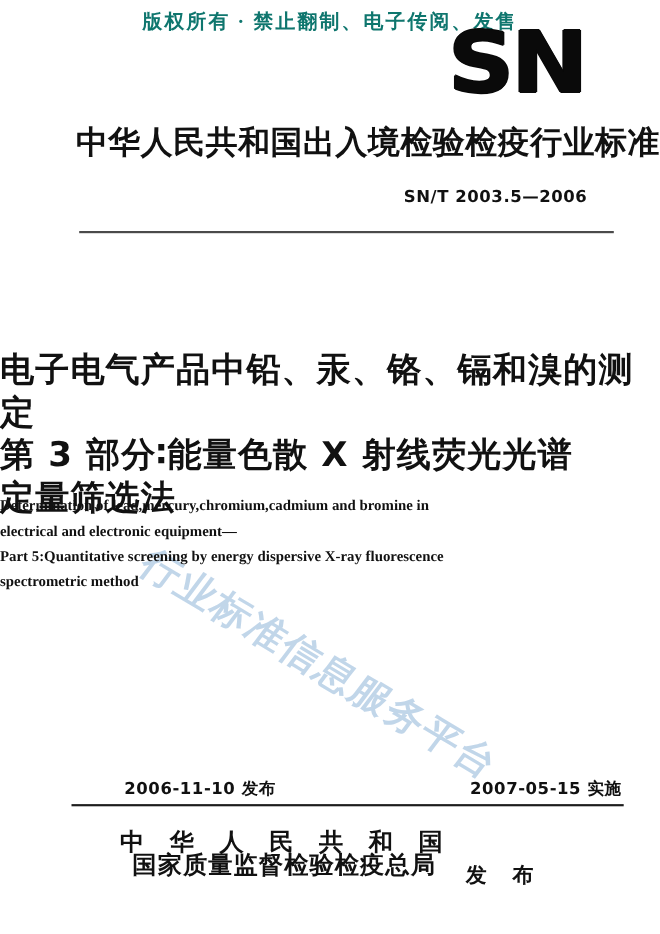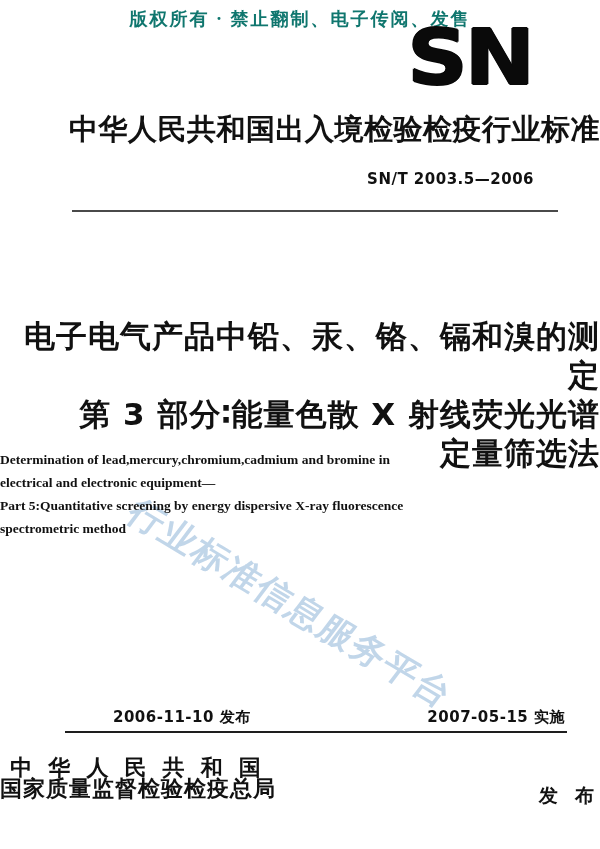--- a/index.html
+++ b/index.html
@@ -30,21 +30,21 @@
   .std-number {
     position:absolute; top:170px; right:66px;
     font-size:15px; font-weight:bold; letter-spacing:0.5px;
   }
   .rule-top {
     position:absolute; top:210px; left:72px; width:486px; height:2px;
     background:#4a4a4a;
   }
   .cn-title {
     position:absolute; top:317px; left:0; width:100%;
-    text-align:right; font-size:31px; font-weight:bold;
+    text-align:left; font-size:31px; font-weight:bold;
     line-height:39px; letter-spacing:1px; z-index:2;
   }
   .en-title {
     position:absolute; top:448px; left:0; width:100%;
     font-size:13.5px; font-weight:bold;
     line-height:23px; z-index:2;
     font-family:"Liberation Serif","DejaVu Serif",serif;
   }
   .watermark {
     position:absolute; left:146px; top:490px; z-index:1;
@@ -56,22 +56,22 @@
     position:absolute; top:708px; left:65px; right:35px;
     display:flex; justify-content:space-between;
     font-size:15px; font-weight:bold; letter-spacing:0.5px;margin-left:48px;
   }
   .rule-bottom {
     position:absolute; top:731px; left:65px; width:502px; height:2px;
     background:#1e1e1e;
   }
   .publisher {
     position:absolute; top:747px; left:0; width:100%;
-    display:flex; justify-content:space-between; align-items:center; gap:16px;
-    font-family:Liberation Sans, sans-serif; font-weight:bold;
+    display:flex; justify-content:center; align-items:center; gap:16px;
+    font-family:Liberation Mono, monospace; font-weight:bold;
   }
   .publisher-lines { text-align:center; font-size:22px; line-height:21px; white-space:nowrap; }
   .publisher-line1 { letter-spacing:5px; }
   .publisher-line2 { letter-spacing:1px; }
   .publish-label { font-size:19px; letter-spacing:6px; white-space:nowrap;margin-top:36px; }
 </style>
 </head>
 <body>
 
 <div class="page">

